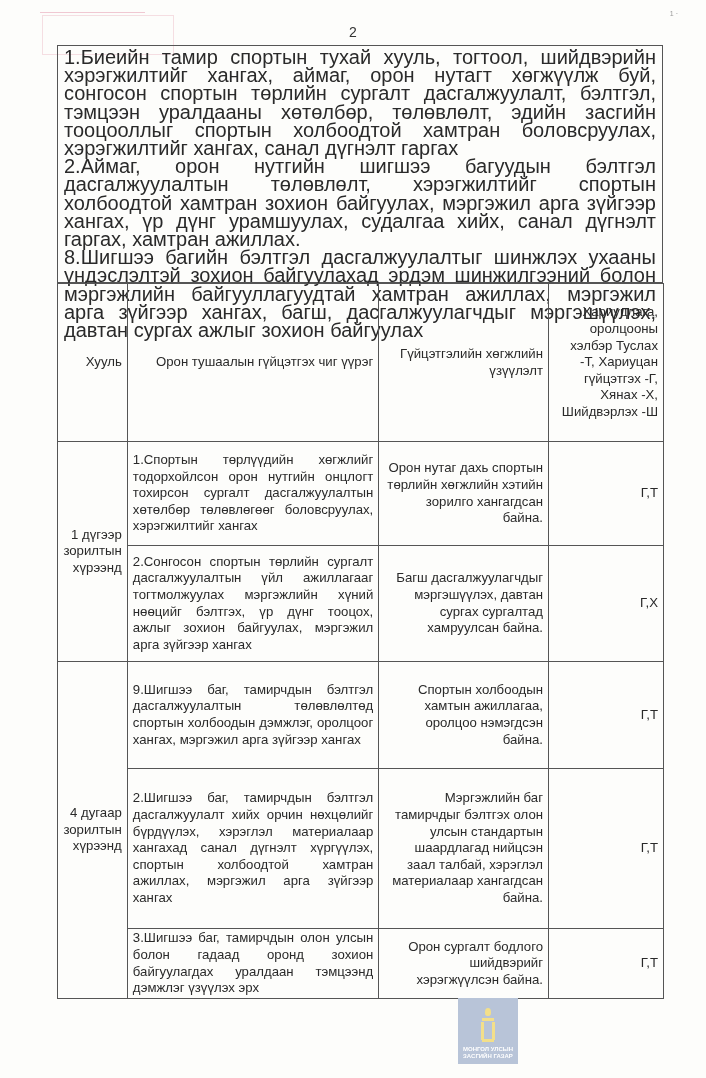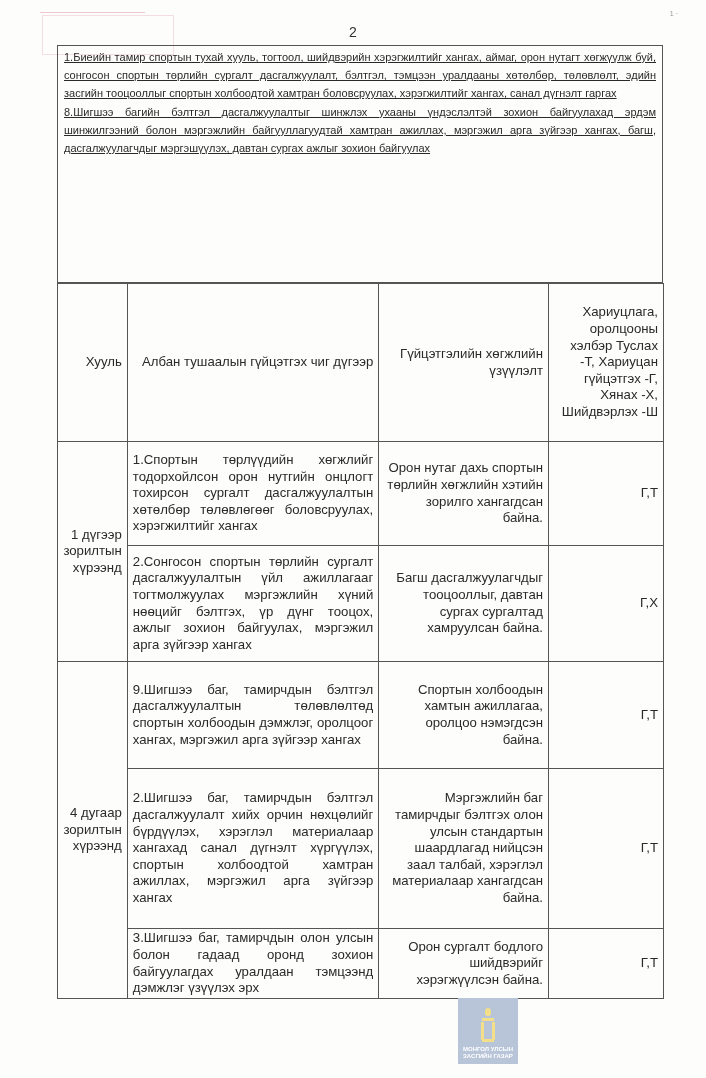--- a/index.html
+++ b/index.html
@@ -10,21 +10,21 @@
   .stamp {
     position:absolute; left:42px; top:15px; width:130px; height:38px;
     border:1px solid #f3d6dc; opacity:.8;
   }
   .stamp-top { position:absolute; left:40px; top:12px; width:105px; height:1px; background:#f0c8d2; }
   .page-number { position:absolute; left:0; width:706px; top:24px; text-align:center; font-size:14px; color:#333; }
   .corner-mark { position:absolute; right:28px; top:10px; font-size:7px; color:#999; }
   .intro-box {
     position:absolute; left:57px; top:45px; width:606px; height:238px;
     border:1px solid #555; box-sizing:border-box; padding:2px 6px 0 6px;
-    font-size:11px; line-height:18.2px; text-align:justify;text-decoration:underline;
+    font-size:20px; line-height:18.2px; text-align:justify;
   }
   .intro-box p { margin:0; }
   .intro-box p.last { padding-left:3px; }
   table.duties {
     position:absolute; left:57px; top:283px; width:607px; border-collapse:collapse;
     font-size:13.2px; line-height:16.6px; table-layout:fixed;
   }
   table.duties td { border:1px solid #555; vertical-align:middle; padding:1px 5px; }
   .hdr td { height:155px; }
   .col1 { width:65px; }
@@ -49,46 +49,47 @@
 </head>
 <body>
 
 <div class="stamp-top"></div>
 <div class="stamp"></div>
 <div class="page-number">2</div>
 <div class="corner-mark">1 ·</div>
 
 <div class="intro-box">
   <p>1.Биеийн тамир спортын тухай хууль, тогтоол, шийдвэрийн хэрэгжилтийг хангах, аймаг, орон нутагт хөгжүүлж буй, сонгосон спортын төрлийн сургалт дасгалжуулалт, бэлтгэл, тэмцээн уралдааны хөтөлбөр, төлөвлөлт, эдийн засгийн тооцооллыг спортын холбоодтой хамтран боловсруулах, хэрэгжилтийг хангах, санал дүгнэлт гаргах</p>
+  <p>2.Аймаг, орон нутгийн шигшээ багуудын бэлтгэл дасгалжуулалтын төлөвлөлт, хэрэгжилтийг спортын холбоодтой хамтран зохион байгуулах, мэргэжил арга зүйгээр хангах, үр дүнг урамшуулах, судалгаа хийх, санал дүгнэлт гаргах, хамтран ажиллах.</p>
   <p>8.Шигшээ багийн бэлтгэл дасгалжуулалтыг шинжлэх ухааны үндэслэлтэй зохион байгуулахад эрдэм шинжилгээний болон мэргэжлийн байгууллагуудтай хамтран ажиллах, мэргэжил арга зүйгээр хангах, багш, дасгалжуулагчдыг мэргэшүүлэх, давтан сургах ажлыг зохион байгуулах</p>
 </div>
 
 <table class="duties">
   <colgroup>
     <col class="col1">
       <col class="col2">
       <col class="col3">
       <col class="col4">
   </colgroup>
   <tbody>
       <tr class="hdr">
     <td class="hdr-left">Хууль</td>
-    <td class="hdr-left">Албан тушаалын гүйцэтгэх чиг дүгээр</td>
+    <td class="hdr-left">Орон тушаалын гүйцэтгэх чиг үүрэг</td>
     <td class="hdr-left">Гүйцэтгэлийн хөгжлийн үзүүлэлт</td>
     <td class="hdr-left">Хариуцлага, оролцооны хэлбэр Туслах -Т, Хариуцан гүйцэтгэх -Г, Хянах -Х, Шийдвэрлэх -Ш</td>
   </tr>
   <tr style="height:104px">
     <td class="goal" rowspan="2">1 дүгээр зорилтын хүрээнд</td>
     <td class="duty">1.Спортын төрлүүдийн хөгжлийг тодорхойлсон орон нутгийн онцлогт тохирсон сургалт дасгалжуулалтын хөтөлбөр төлөвлөгөөг боловсруулах, хэрэгжилтийг хангах</td>
     <td class="crit">Орон нутаг дахь спортын төрлийн хөгжлийн хэтийн зорилго хангагдсан байна.</td>
     <td class="code">Г,Т</td>
   </tr>
   <tr style="height:116px">
     <td class="duty">2.Сонгосон спортын төрлийн сургалт дасгалжуулалтын үйл ажиллагааг тогтмолжуулах мэргэжлийн хүний нөөцийг бэлтгэх, үр дүнг тооцох, ажлыг зохион байгуулах, мэргэжил арга зүйгээр хангах</td>
-    <td class="crit">Багш дасгалжуулагчдыг тооцооллыг, давтан сургах сургалтад хамруулсан байна.</td>
+    <td class="crit">Багш дасгалжуулагчдыг мэргэшүүлэх, давтан сургах сургалтад хамруулсан байна.</td>
     <td class="code">Г,Х</td>
   </tr>
   <tr style="height:107px">
     <td class="goal" rowspan="3">4 дугаар зорилтын хүрээнд</td>
     <td class="duty">9.Шигшээ баг, тамирчдын бэлтгэл дасгалжуулалтын төлөвлөлтөд спортын холбоодын дэмжлэг, оролцоог хангах, мэргэжил арга зүйгээр хангах</td>
     <td class="crit">Спортын холбоодын хамтын ажиллагаа, оролцоо нэмэгдсэн байна.</td>
     <td class="code">Г,Т</td>
   </tr>
   <tr style="height:160px">
     <td class="duty">2.Шигшээ баг, тамирчдын бэлтгэл дасгалжуулалт хийх орчин нөхцөлийг бүрдүүлэх, хэрэглэл материалаар хангахад санал дүгнэлт хүргүүлэх, спортын холбоодтой хамтран ажиллах, мэргэжил арга зүйгээр хангах</td>

